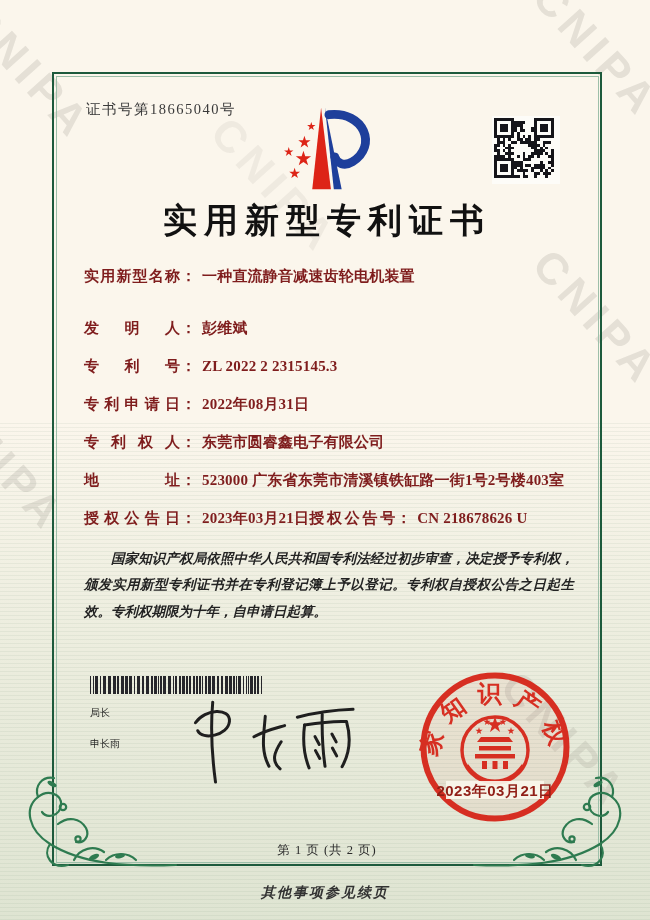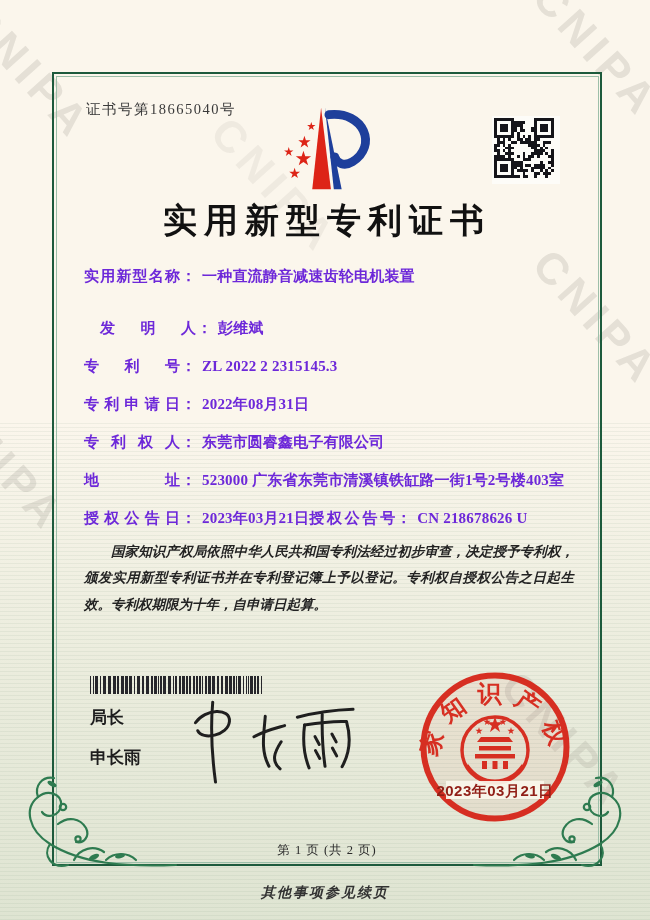--- a/index.html
+++ b/index.html
@@ -25,32 +25,32 @@
   .flourish{position:absolute;z-index:2;pointer-events:none;}
   .flourish.bl{left:16px;top:772px;}
   .flourish.br{right:16px;top:772px;transform:scaleX(-1);}
   
   .content{position:absolute;left:52px;top:72px;right:48px;bottom:54px;z-index:2;}
   .cert-no{position:absolute;left:34px;top:28px;font-size:14.5px;font-weight:400;letter-spacing:1.5px;color:#3a3a3a;}
   .logo{position:absolute;left:224px;top:32px;width:98px;height:92px;}
   .qr{position:absolute;left:440px;top:44px;width:64px;height:64px;background:#fdfcf8;padding:2px;}
   .title{position:absolute;left:0;right:0;top:126px;text-align:center;font-size:34px;font-weight:700;
          letter-spacing:7px;color:#111;}
-  .fields{position:absolute;left:32px;right:26px;top:192px;font-size:15px;font-weight:700;color:#6d28d9;font-family:Liberation Serif, serif;}
+  .fields{position:absolute;left:32px;right:26px;top:192px;font-size:15px;font-weight:700;color:#7f1d1d;font-family:Liberation Serif, serif;}
   .frow{height:24px;line-height:24px;white-space:nowrap;}
-  .frow.gap-big{margin-top:28px;margin-left:16px;} .frow.gap{margin-top:14px;}
+  .frow.gap-big{margin-top:28px;} .frow.gap{margin-top:14px;}
   .flabel{display:inline-block;width:96px;text-align:justify;text-align-last:justify;vertical-align:top;}
   .flabel2{display:inline-block;width:86px;text-align:justify;text-align-last:justify;vertical-align:top;}
   .fcolon{display:inline-block;margin:0 6px 0 1px;}
   .fval{letter-spacing:0.2px;}
   .paras{position:absolute;left:32px;right:28px;top:458px;font-size:13.5px;font-style:italic;
          font-weight:600;color:#232323;line-height:1.95;}
-  .paras p{margin:10px 0 4px 0;text-indent:2em;text-align:justify;font-family:Liberation Mono, monospace;}
+  .paras p{margin:16px 0 4px 0;text-indent:2em;text-align:justify;}
   .barcode{position:absolute;left:38px;top:604px;width:176px;height:18px;}
-  .signatory{position:absolute;left:38px;top:634px;font-size:17px;font-weight:700;color:#1d1d1d;
+  .signatory{position:absolute;left:38px;top:634px;font-size:10px;font-weight:400;color:#1d1d1d;
              font-family:"Liberation Sans",sans-serif;}
   .signatory .line1{margin-bottom:17px;}
   .signature{position:absolute;left:128px;top:618px;transform:rotate(-2deg);}
   .seal{position:absolute;left:364px;top:596px;width:158px;height:158px;z-index:3;mix-blend-mode:multiply;opacity:0.96;}
   .page-footer{position:absolute;left:0;right:0;top:770px;text-align:center;font-size:12.5px;
                font-weight:400;color:#2a2a2a;letter-spacing:1px;}
   .cont-note{position:absolute;left:0;right:0;top:884px;text-align:center;font-size:14px;font-style:italic;
              font-weight:600;color:#333;letter-spacing:2px;z-index:2;
              font-family:"Liberation Serif","DejaVu Serif",serif;}
   svg{display:block;}

